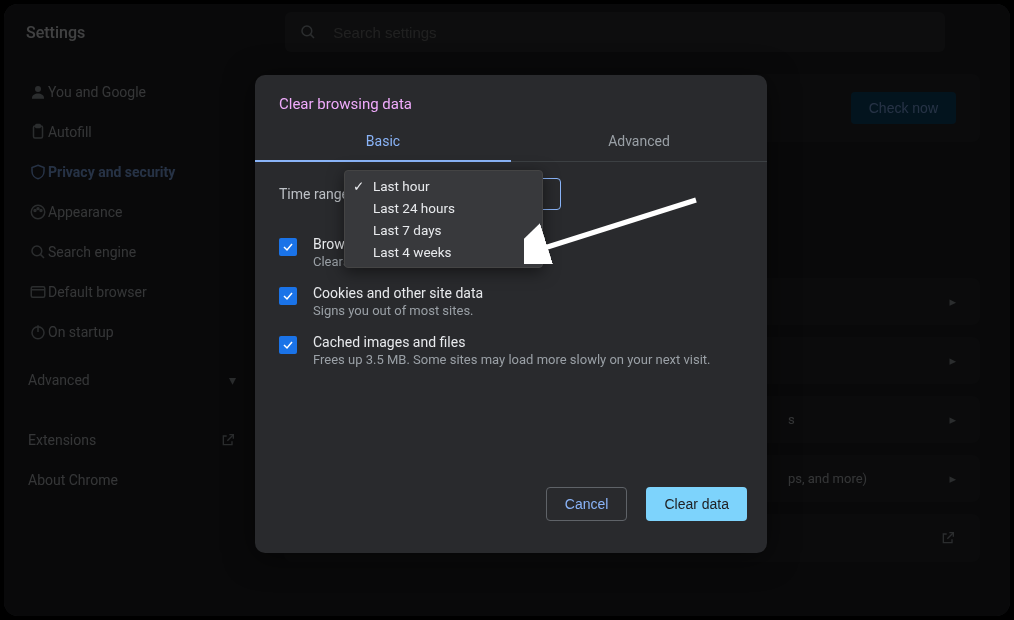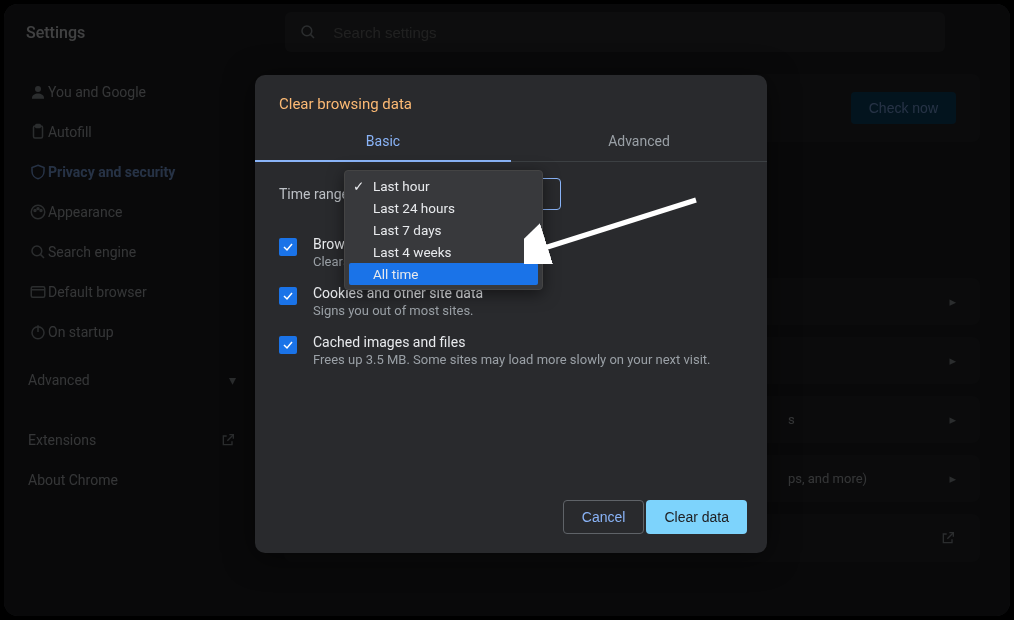--- a/index.html
+++ b/index.html
@@ -28,36 +28,36 @@
   
   .bg-cards { position: absolute; left: 280px; top: 70px; right: 30px; z-index: 1; }
   .bg-card { background: #292a2d; border-radius: 8px; padding: 18px 24px; margin-bottom: 16px; color: #9aa0a6; font-size: 13px; display: flex; justify-content: space-between; align-items: center; }
   .check-now { background: #0c4a6e; color: #8ab4f8; padding: 8px 18px; border-radius: 4px; border: none; font-size: 14px; cursor: pointer; }
   .bg-row { background: #292a2d; border-radius: 8px; padding: 16px 24px; margin-bottom: 12px; color: #bdc1c6; font-size: 13px; display: flex; justify-content: flex-end; align-items: center; gap: 12px; position: relative; }
   .chev { color: #9aa0a6; }
   .open-icon { color: #9aa0a6; }
 
   
   .dialog { position: absolute; left: 251px; top: 71px; width: 512px; height: 478px; background: #292a2d; border-radius: 10px; z-index: 20; box-shadow: 0 4px 30px rgba(0,0,0,0.5); display: flex; flex-direction: column; color: #e8eaed; }
-  .dialog-title { padding: 20px 24px 8px; font-size: 15px; font-weight: 400; color: #fdba74; }
+  .dialog-title { padding: 20px 24px 8px; font-size: 15px; font-weight: 400; color: #f0abfc; }
   .tabs { display: flex; border-bottom: 1px solid #3c4043; }
   .tab { flex: 1; text-align: center; padding: 12px 12px; font-size: 14px; color: #9aa0a6; cursor: pointer; position: relative; }
   .tab.active { color: #8ab4f8; }
   .tab.active::after { content: ""; position: absolute; left: 0; right: 0; bottom: -1px; height: 2px; background: #8ab4f8; }
 
   .dialog-body { padding: 16px 24px; flex: 1; }
   .range-row { display: flex; align-items: center; gap: 12px; font-size: 14px; color: #bdc1c6; margin-bottom: 18px; }
   .range-select-shell { border: 1px solid #8ab4f8; border-radius: 4px; height: 32px; width: 200px; }
 
   .check-row { display: flex; gap: 16px; padding: 8px 0; }
   .cbox { width: 18px; height: 18px; border-radius: 2px; background: #1a73e8; color: #fff; display: flex; align-items: center; justify-content: center; flex: 0 0 18px; margin-top: 2px; cursor: pointer; }
   .check-text .title { font-size: 14px; color: #e8eaed; }
   .check-text .sub { font-size: 13px; color: #9aa0a6; margin-top: 2px; }
 
-  .dialog-footer { display: flex; justify-content: flex-end; gap: 2px; padding: 14px 20px 19px; }
+  .dialog-footer { display: flex; justify-content: flex-end; gap: 19px; padding: 14px 20px 32px; }
   .btn { padding: 8px 18px; border-radius: 4px; font-size: 14px; cursor: pointer; }
   .btn-ghost { background: transparent; border: 1px solid #5f6368; color: #8ab4f8; }
   .btn-primary { background: #7dd3fc; border: none; color: #202124; font-weight: 500; }
 
   
   .dropdown { position: absolute; left: 340px; top: 166px; width: 199px; background: #38393c; border-radius: 4px; border: 1px solid #444; z-index: 30; padding: 4px 0; box-shadow: 0 4px 16px rgba(0,0,0,0.5); }
   .dd-item { display: flex; align-items: center; gap: 8px; height: 22px; padding: 0 8px; font-size: 13.5px; color: #e8eaed; cursor: pointer; }
   .dd-item .tick { width: 12px; display: inline-block; }
   .dd-item.highlight { background: #1a73e8; border-radius: 2px; margin: 0 4px; padding: 0 4px; }
 
@@ -270,24 +270,20 @@
       <span>Last 24 hours</span>
     </div>
     <div class="dd-item">
       <span class="tick"></span>
       <span>Last 7 days</span>
     </div>
     <div class="dd-item">
       <span class="tick"></span>
       <span>Last 4 weeks</span>
     </div>
-    <div class="dd-item highlight">
-      <span class="tick"></span>
-      <span>All time</span>
-    </div>
   </div>
 
   <svg class="arrow" viewBox="0 0 180 70">
     <defs>
       <marker id="ah" markerWidth="10" markerHeight="10" refX="2" refY="5" orient="auto">
         <polygon points="0,0 10,5 0,10" fill="#fff"></polygon>
       </marker>
     </defs>
     <line x1="172" y1="6" x2="14" y2="56" stroke="#fff" stroke-width="5" marker-end="url(#ah)"></line>
   </svg>

